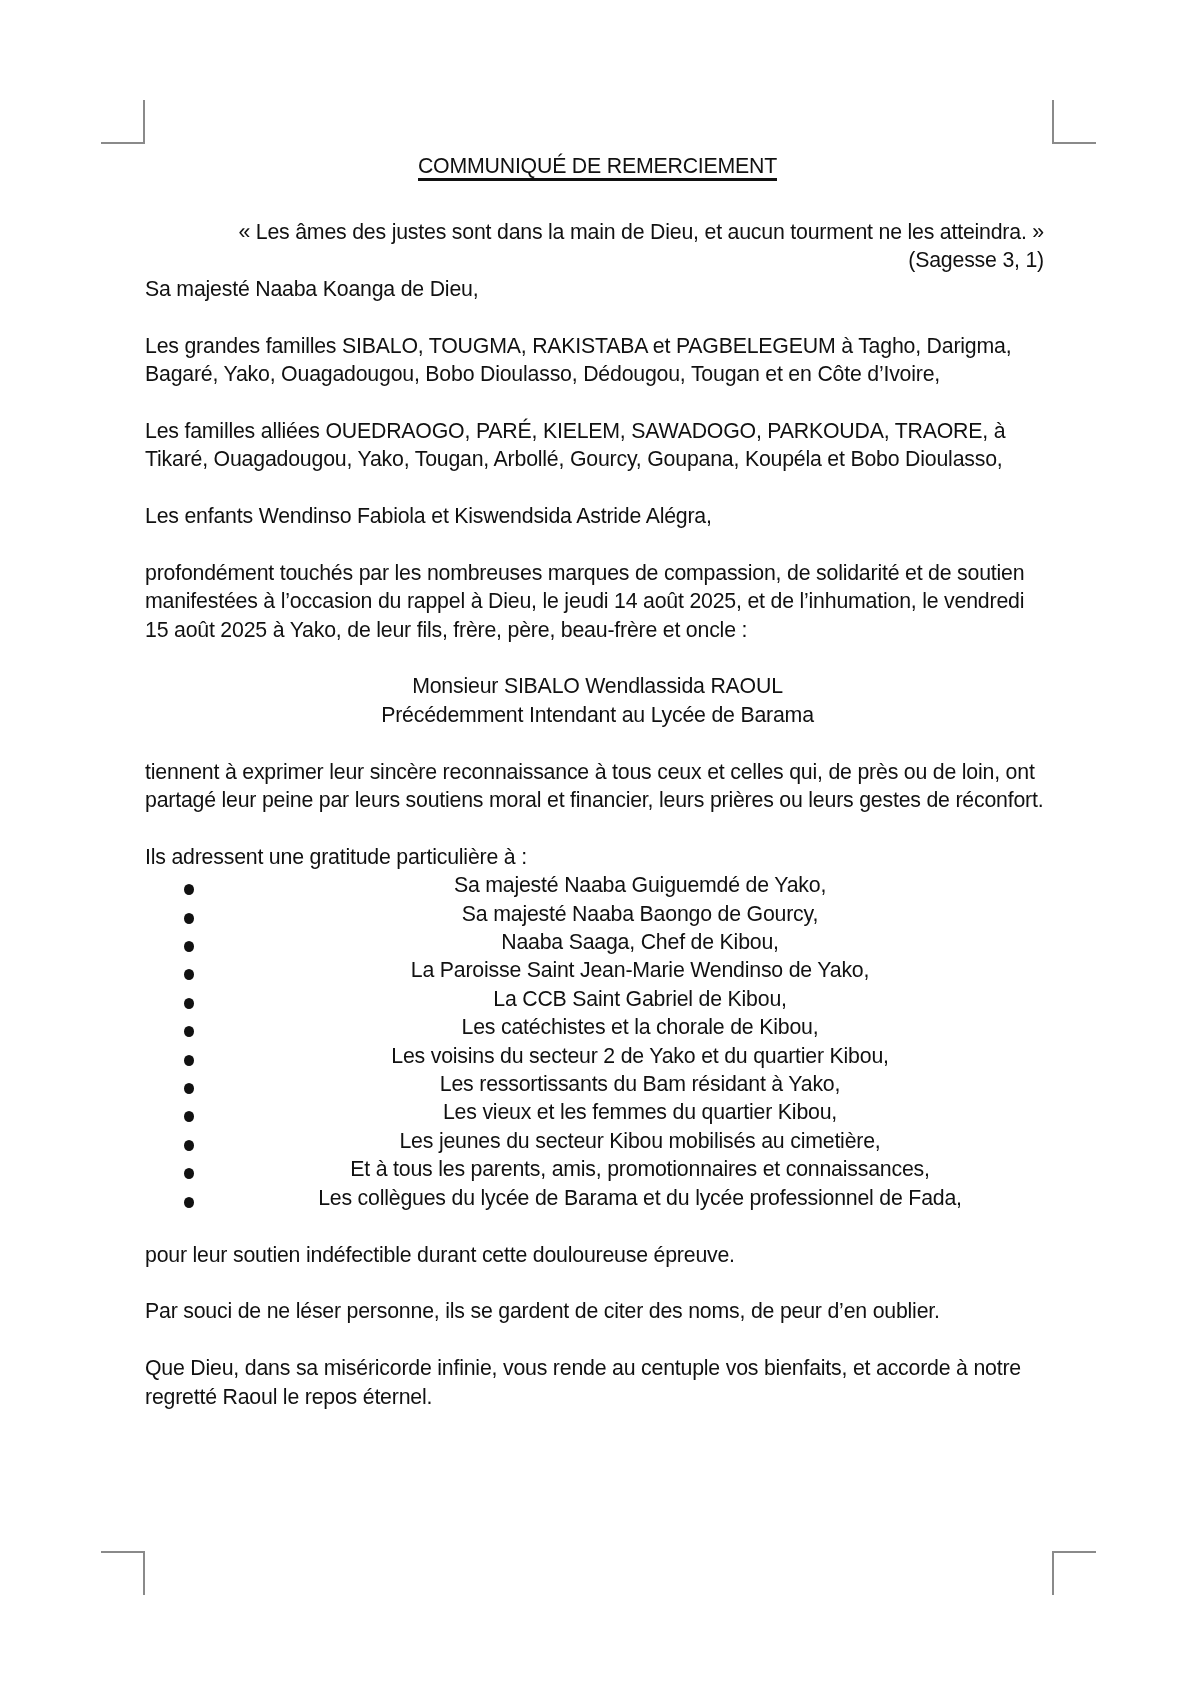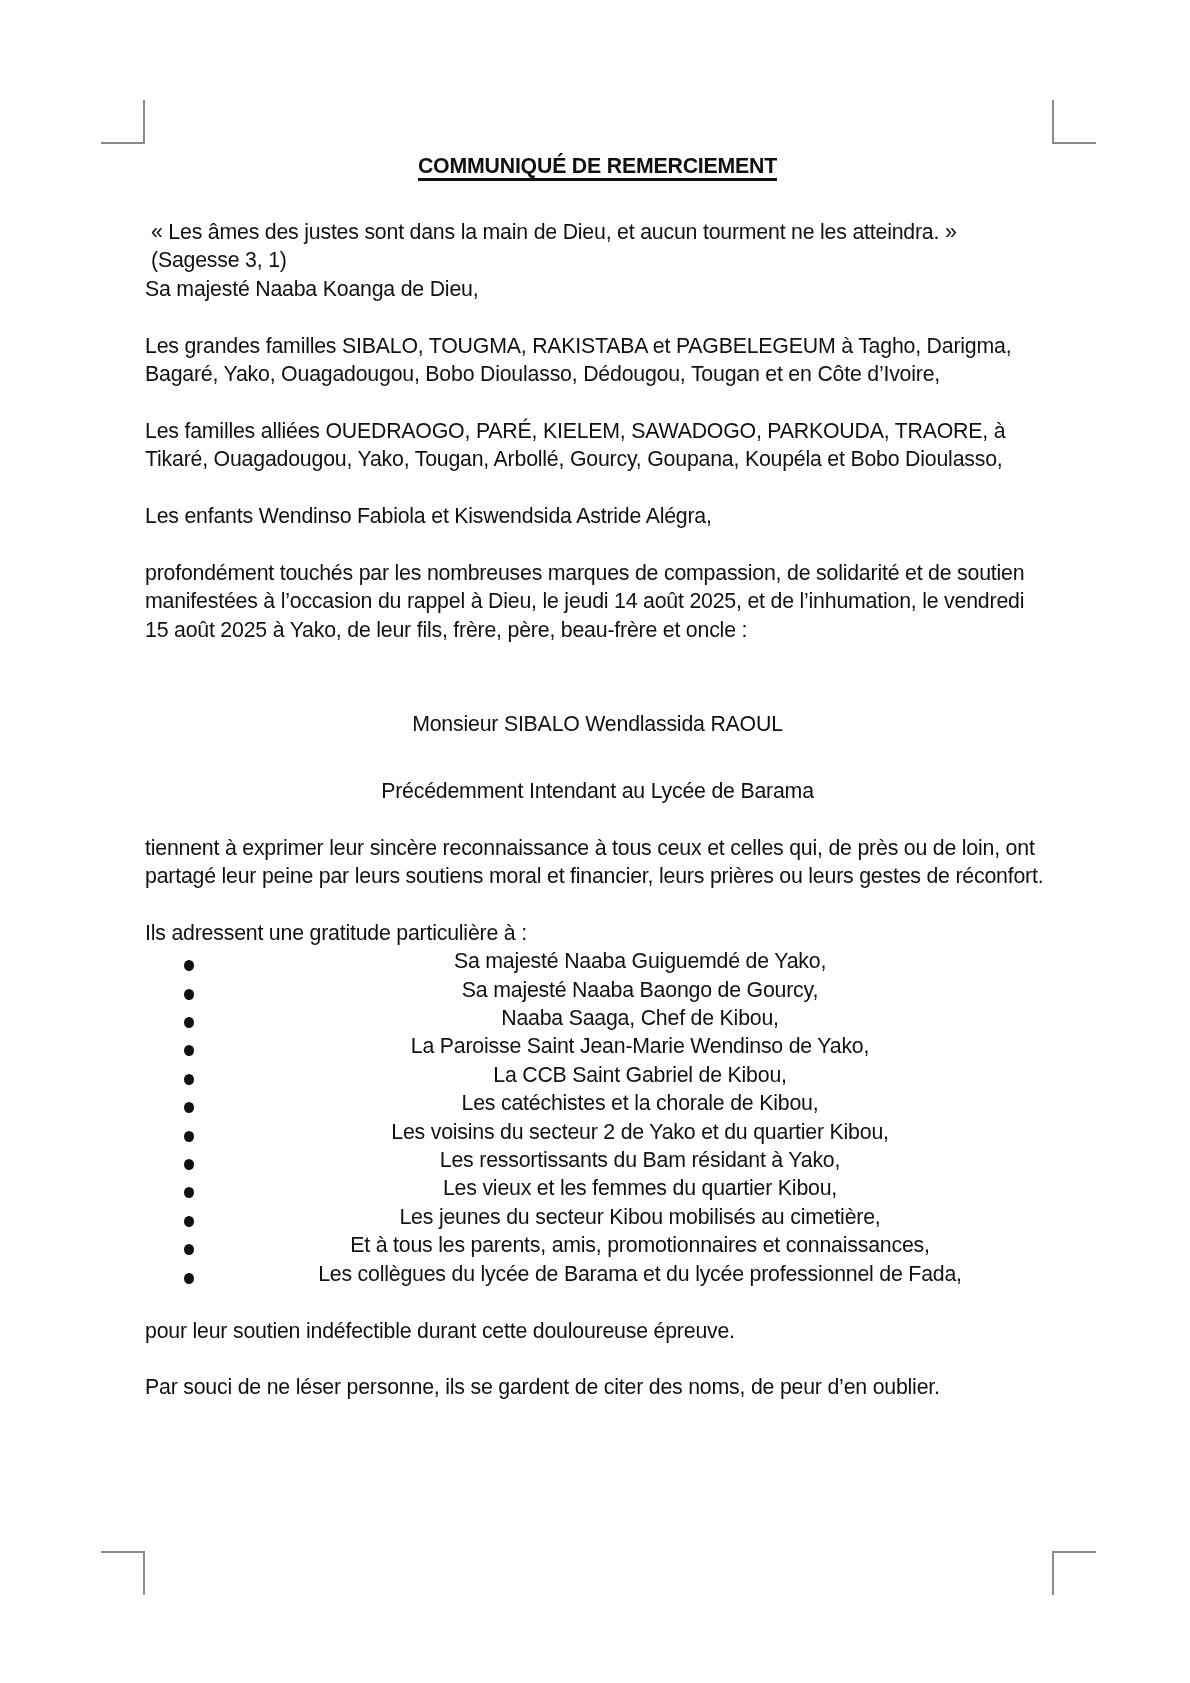--- a/index.html
+++ b/index.html
@@ -33,40 +33,40 @@
       left: 145px;
       top: 152px;
       width: 905px;
       font-size: 21.3px;
       line-height: 28.4px;
       letter-spacing: -0.2px;
     }
     .title {
       text-align: center;
       margin: 0;
-      font-weight: bold;
+      font-weight: normal;
       font-size: 21.3px;
       line-height: 28px;
     }
     .title span {
       display: inline-block;
       border-bottom: 3px solid #111;
       line-height: 24px;
       padding-bottom: 0;
     }
     p {
       margin: 0;
     }
     .quote {
-      text-align: left;
+      text-align: right;
       margin-top: 37px;
       padding: 0 6px;
     }
     .gap { height: 28.4px; }
-    .center { text-align: center; margin-top: 38px; }
+    .center { text-align: center; }
     ul.bullets {
       list-style: none;
       margin: 0;
       padding: 0;
       text-align: center;
     }
     ul.bullets li {
       position: relative;
       padding-left: 85px;
       line-height: 28.4px;
@@ -129,13 +129,14 @@
     <li><span class="dot"></span><span>Les collègues du lycée de Barama et du lycée professionnel de Fada,</span></li>
   </ul>
   <div class="gap"></div>
 
   <p>pour leur soutien indéfectible durant cette douloureuse épreuve.</p>
   <div class="gap"></div>
 
   <p>Par souci de ne léser personne, ils se gardent de citer des noms, de peur d’en oublier.</p>
   <div class="gap"></div>
 
+  <p>Que Dieu, dans sa miséricorde infinie, vous rende au centuple vos bienfaits, et accorde à notre regretté Raoul le repos éternel.</p>
 </div>
 
 </body></html>

